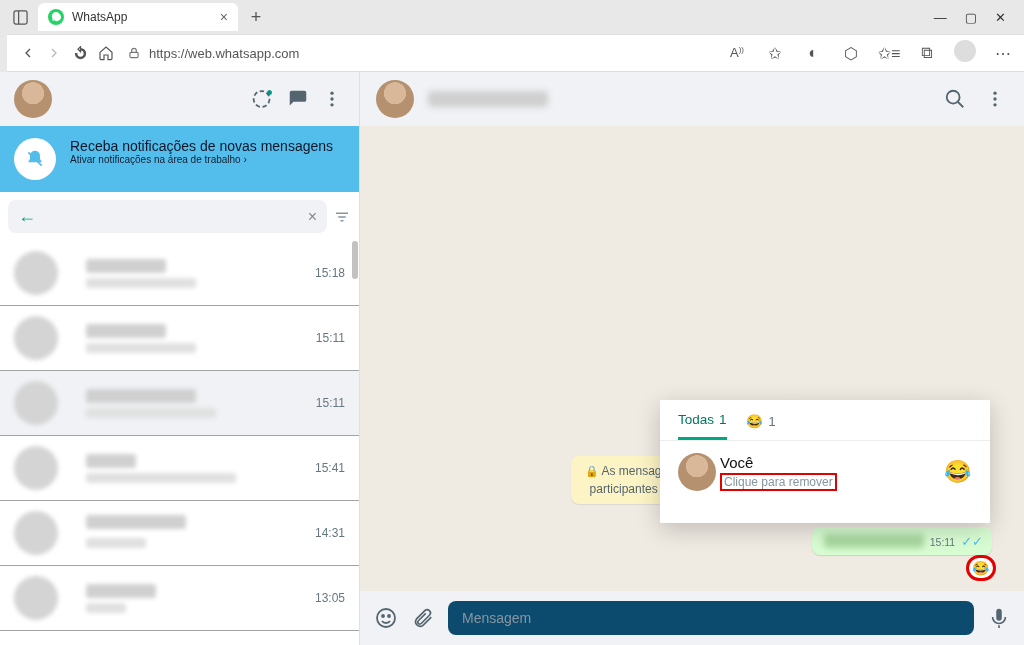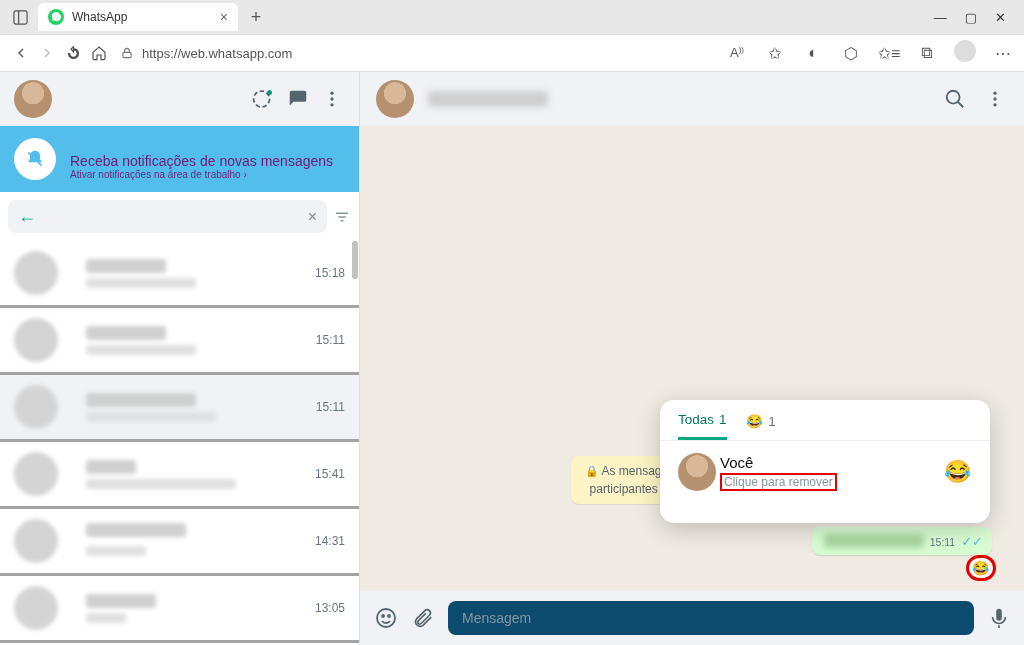--- a/index.html
+++ b/index.html
@@ -9,53 +9,53 @@
 .browser-chrome { background: #e8e8e8; }
 .tab-strip { display: flex; align-items: center; height: 34px; padding: 0 6px; gap: 4px; }
 .tab-squares { width: 28px; height: 28px; display:flex;align-items:center;justify-content:center; color:#555; }
 .tab { display: flex; align-items: center; gap: 8px; background: #fff; border-radius: 6px 6px 0 0; padding: 6px 10px; width: 200px; font-size: 12px; color:#333; }
 .tab .favicon { width: 16px; height: 16px; background:#25d366; border-radius:50%; display:flex;align-items:center;justify-content:center; }
 .tab .favicon svg { width:10px; height:10px; fill:#fff; }
 .tab .close { margin-left:auto; color:#666; font-size:14px; }
 .new-tab { width:28px; text-align:center; color:#555; font-size:18px; }
 .win-controls { margin-left:auto; display:flex; gap:18px; padding:0 12px; color:#333; font-size:13px; }
 
-.addr-bar { display:flex; align-items:center; height:38px; background:#fff; border-top:1px solid #ddd; border-bottom:1px solid #ddd; padding:0 8px; gap:0; }
+.addr-bar { display:flex; align-items:center; height:38px; background:#fff; border-top:1px solid #ddd; border-bottom:1px solid #ddd; padding:0 8px; gap:0;margin-left:7px; }
 .addr-ico { width:26px; height:26px; display:flex; align-items:center; justify-content:center; color:#555; }
 .addr-field { flex:1; display:flex; align-items:center; gap:8px; font-size:13px; color:#555; padding:4px 8px; border-radius:4px; }
 .addr-field .url { color:#555; }
 .addr-actions { display:flex; gap:12px; align-items:center; color:#555; }
 .addr-actions .dot { width:26px; text-align:center; }
 
 
 .app { display:flex; height:573px; background:#f0f0f0; }
 
 
 .sidebar { width:360px; background:#fff; display:flex; flex-direction:column; border-right:1px solid #e0e0e0; }
 .side-header { height:54px; background:#f0f2f5; display:flex; align-items:center; padding:0 14px; gap:8px; }
 .avatar-sm { width:38px; height:38px; border-radius:50%; background:#c8a890; background-image: radial-gradient(circle at 50% 35%, #d9b89a 35%, #b5916f 36%); }
 .side-header .spacer { flex:1; }
 .hicon { width:26px; height:26px; display:flex; align-items:center; justify-content:center; color:#54656f; }
 
-.notif-banner { background:#53bdeb; color:#701a75; display:flex; align-items:flex-end; padding:12px 14px; gap:14px; }
+.notif-banner { background:#53bdeb; color:#0f172a; display:flex; align-items:flex-start; padding:12px 14px; gap:14px; }
 .notif-banner .bell { width:42px; height:42px; border-radius:50%; background:#fff; display:flex; align-items:center; justify-content:center; color:#53bdeb; }
 .notif-banner .txt1 { font-size:14px; }
 .notif-banner .txt2 { font-size:10px; opacity:.95; margin-top:0; }
 
 .search-row { padding:8px; display:flex; gap:6px; align-items:center; }
 .search-box { flex:1; background:#f0f2f5; border-radius:8px; display:flex; align-items:center; padding:6px 10px; gap:10px; }
 .search-box .arrow { color:#00a884; font-weight:bold; font-size:18px; }
 .search-box .clear { margin-left:auto; color:#888; font-size:16px; }
 .filter-ico { color:#8696a0; }
 
 .archived { display:flex; align-items:center; padding:10px 14px 10px 26px; gap:22px; font-size:15.5px; color:#111; border-bottom:1px solid #f0f0f0; }
 .arch-ico { width:18px; height:18px; color:#00a884; }
 
 .chat-list { flex:1; overflow:hidden; position:relative; }
-.chat-item { display:flex; align-items:center; padding:10px 14px; gap:28px; border-bottom:3px solid #a3a3a3; }
+.chat-item { display:flex; align-items:center; padding:10px 14px; gap:28px; border-bottom:1px solid #a3a3a3; }
 .chat-item.selected { background:#f0f2f5; }
 .chat-av { width:44px; height:44px; border-radius:50%; background:#d4d4d4; filter: blur(2px); }
 .chat-meta { flex:1; min-width:0; }
 .chat-name { height:14px; width:80px; background:#d0d0d0; border-radius:3px; filter: blur(2px); margin-bottom:5px; }
 .chat-sub { height:10px; width:110px; background:#e0e0e0; border-radius:3px; filter: blur(2px); }
 .chat-time { font-size:12px; color:#667781; }
 .scrollbar-thumb { position:absolute; right:1px; top:0; width:6px; height:38px; background:#c2c2c2; border-radius:3px; }
 
 
 .main { flex:1; display:flex; flex-direction:column; background:#efeae2; position:relative; }
@@ -73,21 +73,21 @@
 .sent-bubble { position:absolute; right:32px; bottom:36px; background:#d9fdd3; border-radius:8px; padding:7px 9px 7px 12px; min-width:160px; display:flex; align-items:flex-end; gap:6px; box-shadow:0 1px 1px rgba(0,0,0,.12); }
 .sent-bubble .body-blur { width:100px; height:14px; background:#a8d8a0; filter:blur(3px); border-radius:3px; }
 .sent-bubble .time { font-size:10.5px; color:#667781; }
 .sent-bubble .ticks { color:#53bdeb; font-size:13px; line-height:1; }
 
 .reaction-badge { position:absolute; right:30px; bottom:12px; width:26px; height:22px; background:#fff; border-radius:12px; box-shadow:0 1px 2px rgba(0,0,0,.2); display:flex; align-items:center; justify-content:center; font-size:14px; }
 .red-box { outline:3px solid #e20000; outline-offset:-1px; }
 .red-box-small { border:2px solid #e20000; padding:0 2px; }
 
 
-.popover { position:absolute; right:34px; bottom:68px; width:330px; background:#fff; border-radius:14px; box-shadow:0 6px 24px rgba(0,0,0,.2); z-index:5; padding-bottom:20px; }
+.popover { position:absolute; right:34px; bottom:68px; width:330px; background:#fff; border-radius:1px; box-shadow:0 6px 24px rgba(0,0,0,.2); z-index:5; padding-bottom:20px; }
 .pop-tabs { display:flex; gap:20px; padding:12px 18px 0 18px; font-size:13.5px; color:#667781; border-bottom:1px solid #eee; }
 .pop-tab { padding-bottom:10px; display:flex; gap:5px; align-items:center; }
 .pop-tab.active { color:#017561; border-bottom:3px solid #00a884; font-weight:500; }
 .pop-row { display:flex; align-items:center; padding:12px 18px; gap:4px; }
 .pop-row .av { width:38px; height:38px; border-radius:50%; background:#cba88a; background-image: radial-gradient(circle at 50% 35%, #d9b89a 35%, #b5916f 36%); }
 .pop-row .col { flex:1; }
 .pop-row .who { font-size:15px; color:#111; }
 .pop-row .rm { font-size:12px; color:#8696a0; display:inline-block; margin-top:2px; }
 .pop-row .emo { font-size:22px; }
 

